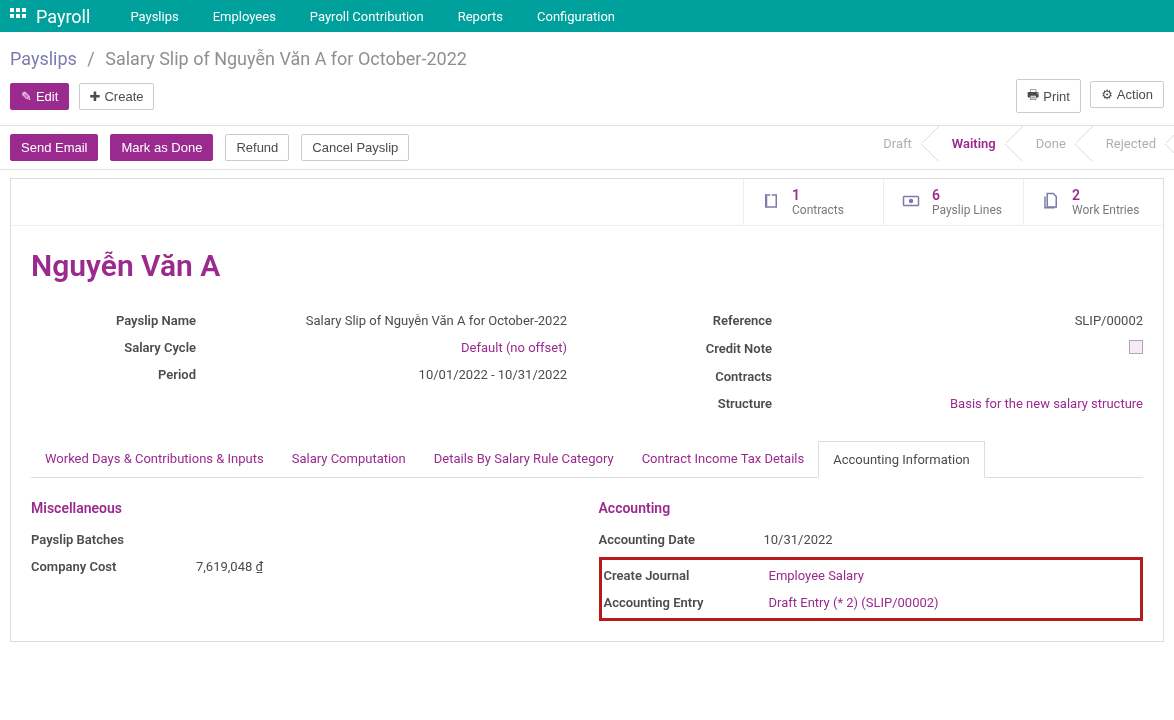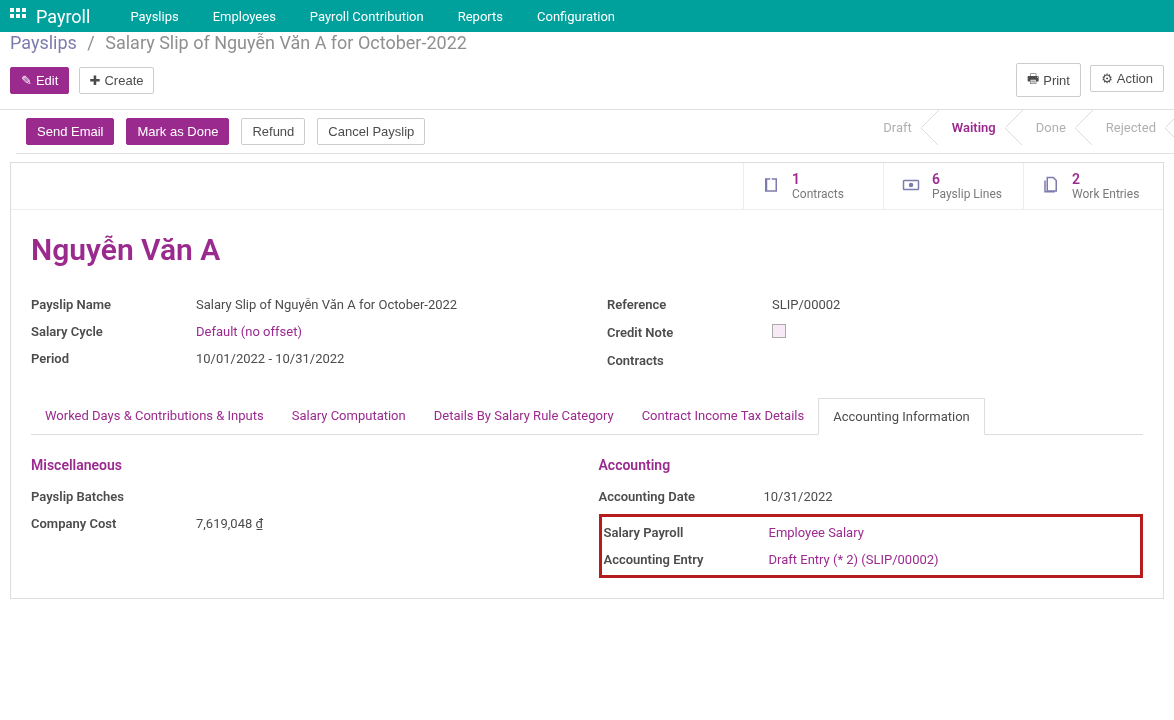--- a/index.html
+++ b/index.html
@@ -5,50 +5,50 @@
 * { box-sizing: border-box; margin: 0; padding: 0; }
 body { font-family: -apple-system, BlinkMacSystemFont, "Segoe UI", Roboto, sans-serif; font-size: 13px; color: #4c4c4c; background: #fff; }
 
 .topbar { background: #00a09d; color: #fff; display: flex; align-items: center; height: 28px; padding: 16px 8px; }
 .apps-icon { display: inline-flex; align-items: center; justify-content: center; width: 20px; height: 20px; margin-right: 8px; cursor: pointer; }
 .apps-icon svg { fill: #fff; }
 .brand { font-size: 18px; font-weight: 400; margin-right: 24px; cursor: pointer; }
 .nav-items { display: flex; gap: 2px; }
 .nav-item { padding: 10px 16px; color: #fff; cursor: pointer; font-size: 13px; }
 
-.breadcrumbs { padding: 0 10px 4px; font-size: 18px; color: #8f8f8f; }
+.breadcrumbs { padding: 16px 10px 4px; font-size: 18px; color: #8f8f8f; }
 .breadcrumbs .bc-link { color: #7c7bad; cursor: pointer; }
 .breadcrumbs .bc-sep { margin: 0 6px; color: #8f8f8f; }
 
 .control-row { display: flex; justify-content: space-between; align-items: center; padding: 6px 10px 12px; border-bottom: 1px solid #e0e0e0; }
 .btn { display: inline-flex; align-items: center; padding: 5px 10px; border: 1px solid #ccc; background: #fff; cursor: pointer; font-size: 13px; color: #4c4c4c; border-radius: 2px; }
 .btn + .btn { margin-left: 6px; }
 .btn-primary { background: #9b2a8f; border-color: #9b2a8f; color: #fff; }
 .btn-purple-filled { background: #9b2a8f; border-color: #9b2a8f; color: #fff; }
 .btn .ico { margin-right: 4px; }
 
-.status-row { display: flex; justify-content: space-between; align-items: stretch; border-bottom: 1px solid #e0e0e0; background: #fff; margin-left: 16px; }
+.status-row { display: flex; justify-content: space-between; align-items: stretch; border-bottom: 1px solid #e0e0e0; background: #fff; }
 .status-left { display: flex; padding: 8px 10px; gap: 6px; }
 .status-right { display: flex; align-items: flex-start; }
 .chevron-step { position: relative; padding: 10px 18px 10px 22px; color: #b0b0b0; font-size: 13px; cursor: pointer; }
 .chevron-step::after { content: ""; position: absolute; right: -9px; top: 0; bottom: 0; width: 18px; background: linear-gradient(135deg, transparent 49%, #ddd 49%, #ddd 51%, transparent 51%), linear-gradient(45deg, transparent 49%, #ddd 49%, #ddd 51%, transparent 51%); background-size: 18px 50%; background-position: top, bottom; background-repeat: no-repeat; }
 .chevron-step.active { color: #9b2a8f; font-weight: 600; }
 
 .form-sheet { margin: 8px 10px 0; border: 1px solid #ddd; background: #fff; }
 
 .stat-row { display: flex; justify-content: flex-end; border-bottom: 1px solid #eee; }
 .stat-box { display: flex; align-items: center; gap: 10px; padding: 8px 16px; border-left: 1px solid #eee; min-width: 140px; cursor: pointer; }
 .stat-box .stat-icon { color: #7c7bad; }
 .stat-box .stat-num { color: #9b2a8f; font-size: 14px; font-weight: 600; }
 .stat-box .stat-lbl { color: #7a7a7a; font-size: 12px; }
 
 .sheet-body { padding: 16px 20px 20px; }
 .employee-name { color: #9b2a8f; font-size: 30px; font-weight: 600; margin: 6px 0 24px 0; }
 
-.two-col { display: flex; gap: 40px; }
+.two-col { display: flex; gap: 40px; text-align: right; }
 .col { flex: 1; }
 .field-row { display: flex; padding: 6px 0; align-items: center; }
 .field-label { width: 165px; font-weight: 600; color: #4c4c4c; font-size: 13px; }
 .field-value { flex: 1; color: #4c4c4c; font-size: 13px; }
 .field-value.link { color: #9b2a8f; cursor: pointer; }
 .chk { display: inline-block; width: 14px; height: 14px; border: 1px solid #aaa; background: #f7e9f5; }
 .chip { display: inline-block; padding: 2px 10px; border: 1px solid #aaa; border-radius: 10px; font-size: 12px; color: #666; cursor: pointer; }
 
 .tabs { display: flex; border-bottom: 1px solid #ddd; margin-top: 24px; }
 .tab { padding: 10px 14px; color: #9b2a8f; cursor: pointer; font-size: 13px; }
@@ -184,20 +184,24 @@
             <div class="field-label">Reference</div>
             <div class="field-value">SLIP/00002</div>
           </div>
         <div class="field-row">
             <div class="field-label">Credit Note</div>
             <div class="field-value"><span class="chk"></span></div>
           </div>
         <div class="field-row">
             <div class="field-label">Contracts</div>
           </div>
+        <div class="field-row">
+            <div class="field-label">Structure</div>
+            <div class="field-value link">Basis for the new salary structure</div>
+          </div>
       </div>
     </div>
 
     <div class="tabs">
       <div class="tab">Worked Days &amp; Contributions &amp; Inputs</div>
       <div class="tab">Salary Computation</div>
       <div class="tab">Details By Salary Rule Category</div>
       <div class="tab">Contract Income Tax Details</div>
       <div class="tab active">Accounting Information</div>
     </div>
@@ -215,21 +219,21 @@
           </div>
       </div>
       <div class="tab-col">
         <div class="section-title">Accounting</div>
         <div class="field-row">
             <div class="field-label">Accounting Date</div>
             <div class="field-value">10/31/2022</div>
           </div>
         <div class="highlight-box">
           <div class="field-row">
-              <div class="field-label">Salary Payroll</div>
+              <div class="field-label">Create Journal</div>
               <div class="field-value link">Employee Salary</div>
             </div>
           <div class="field-row">
               <div class="field-label">Accounting Entry</div>
               <div class="field-value link">Draft Entry (* 2) (SLIP/00002)</div>
             </div>
         </div>
       </div>
     </div>
   </div>

